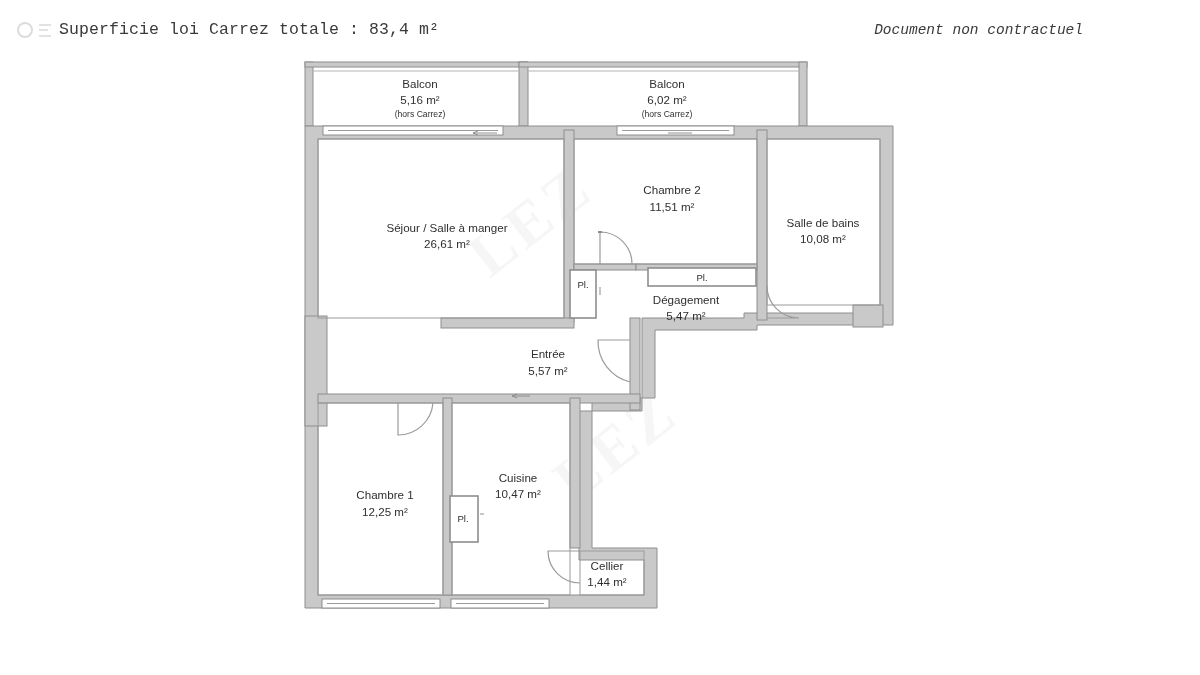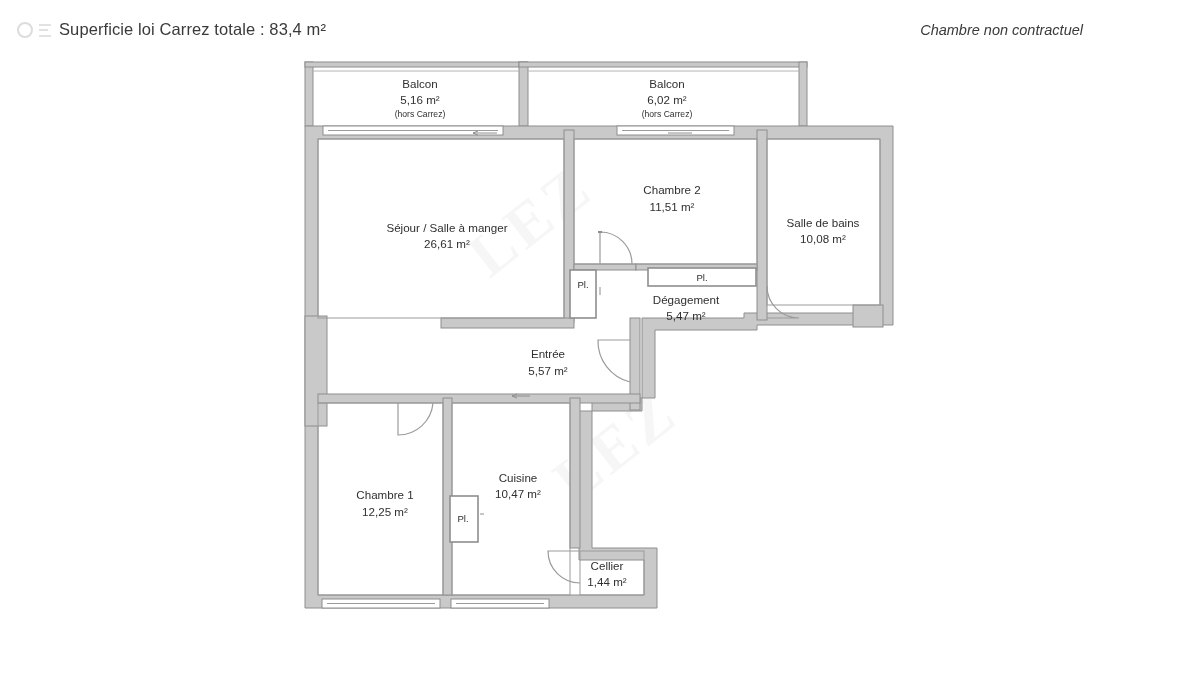--- a/index.html
+++ b/index.html
@@ -2,21 +2,21 @@
 <html><head>
 <meta charset="utf-8">
 <style>
   html,body{margin:0;padding:0;}
   body{
     width:1200px;height:675px;background:#ffffff;
     font-family:"Liberation Sans","DejaVu Sans",sans-serif;
     color:#2b2b2b;overflow:hidden;position:relative;
   }
   #header{
-    position:absolute;left:0;top:0;width:1105px;height:52px;
+    position:absolute;left:0;top:0;width:1105px;height:52px;font-family:Liberation Mono, monospace;
   }
   #title-wrap{
     position:absolute;left:17px;top:20px;display:flex;align-items:center;gap:6px;
   }
   #logo-mark{
     width:16px;height:16px;border-radius:50%;
     border:2px solid #dcdcdc;box-sizing:border-box;flex:0 0 auto;
   }
   #logo-bars{
     width:14px;height:14px;flex:0 0 auto;display:flex;flex-direction:column;
@@ -57,21 +57,21 @@
 <div id="header">
   <div id="title-wrap">
     <div id="logo-mark"></div>
     <div id="logo-bars">
       <i class="b1"></i>
         <i class="b2"></i>
         <i class="b3"></i>
     </div>
     <div id="page-title">Superficie loi Carrez totale :  83,4 m²</div>
   </div>
-  <div id="disclaimer">Chambre non contractuel</div>
+  <div id="disclaimer">Document non contractuel</div>
 </div>
 
 <div class="wmk" style="left:455px;top:235px;">LEZ</div>
 <div class="wmk" style="left:540px;top:460px;">LEZ</div>
 
 <svg id="plan" viewBox="0 0 1200 675">
 
   <g>
 
     <rect x="305" y="62" width="8" height="64" fill="#c9c9c9" stroke="#8e8e8e" stroke-width="1"></rect>

